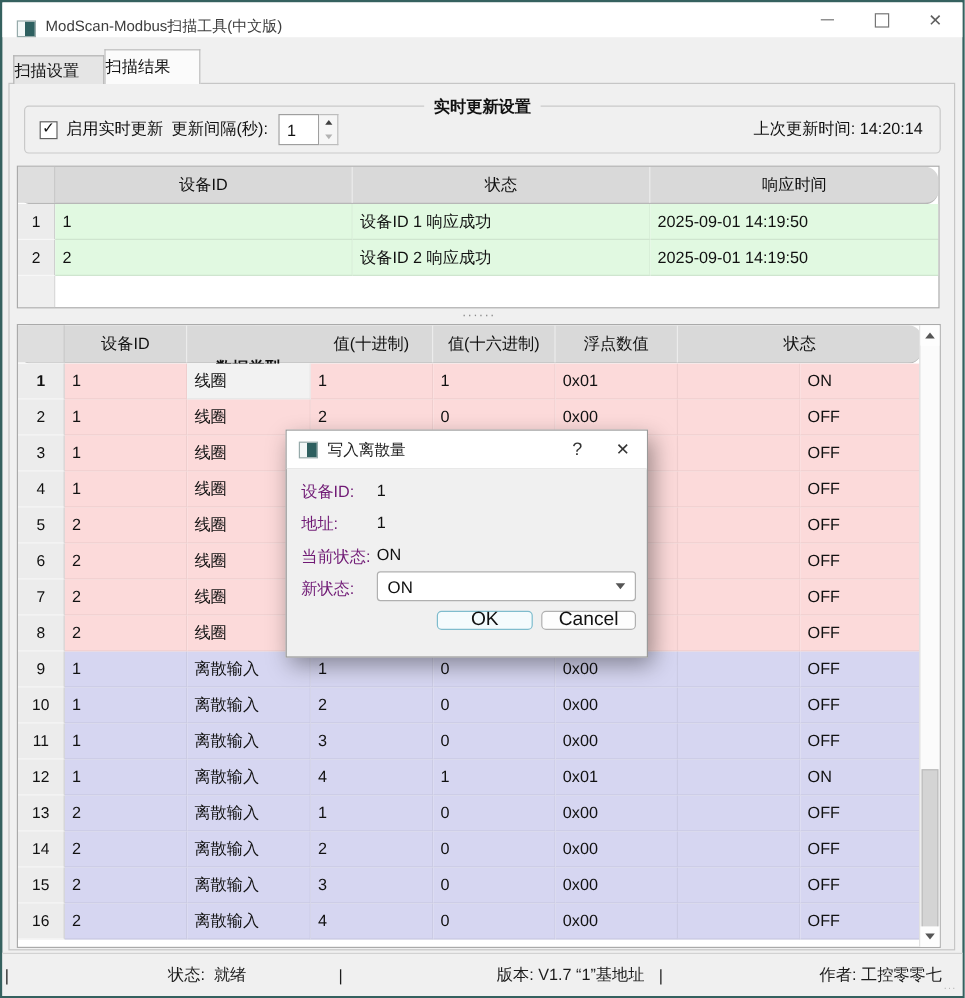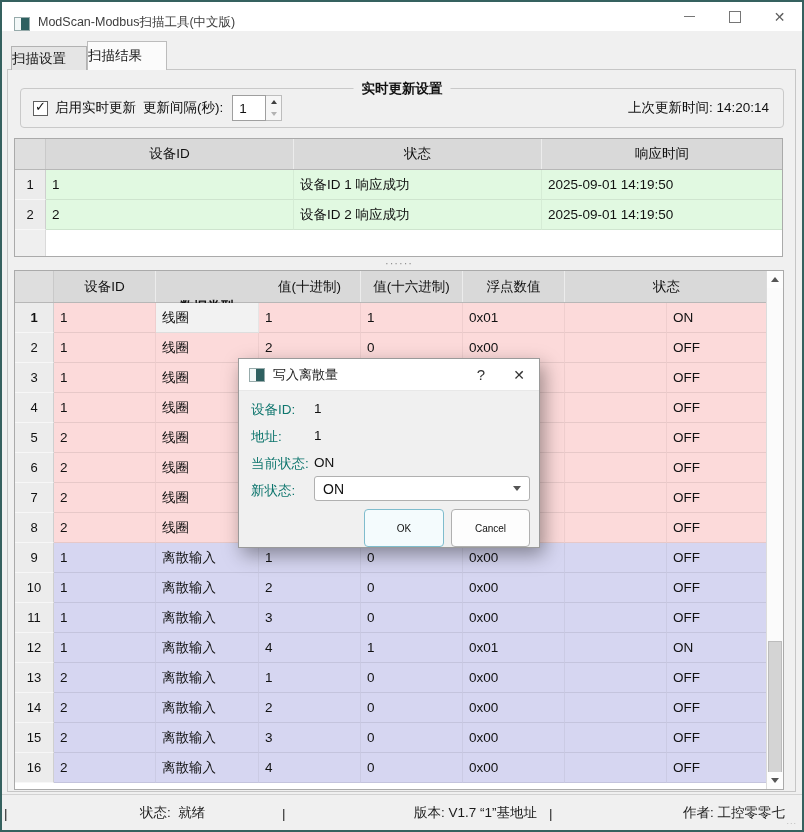--- a/index.html
+++ b/index.html
@@ -38,21 +38,21 @@
   .spinbox{display:flex;height:26px;margin-left:2px;}
   .spin-input{width:34px;height:26px;background:#fff;border:1px solid #9f9f9f;box-sizing:border-box;
     font-size:13.5px;color:#111;display:flex;align-items:center;padding-left:6px;}
   .spin-btns{display:flex;flex-direction:column;width:16px;height:26px;border:1px solid #bdbdbd;border-left:none;box-sizing:border-box;background:#f6f6f6;}
   .spin-up,.spin-down{flex:1;display:flex;align-items:center;justify-content:center;}
   .tri-up{width:0;height:0;border-left:3.5px solid transparent;border-right:3.5px solid transparent;border-bottom:4.5px solid #3f3f3f;}
   .tri-down{width:0;height:0;border-left:3.5px solid transparent;border-right:3.5px solid transparent;border-top:4.5px solid #b3b3b3;}
   .last-update{position:absolute;right:14px;top:50%;transform:translateY(-50%);font-size:13.5px;color:#111;}
   
   .grid{position:absolute;background:#fff;border:1px solid #aaaaaa;box-sizing:border-box;overflow:hidden;}
-  .g-header{display:flex;background:#d9d9d9;border-bottom:1px solid #b7b7b7;box-sizing:border-box;}
+  .g-header{display:flex;background:#d9d9d9;border-bottom:1px solid #b7b7b7;box-sizing:border-box;border-radius:11px;}
   .g-hcell{display:flex;align-items:center;justify-content:center;font-size:13.5px;color:#111;
     border-right:1px solid #ececec;box-sizing:border-box;}
   .g-corner{background:#dedede;border-right:1px solid #c9c9c9;box-sizing:border-box;}
   .g-row{display:flex;}
   .g-num{display:flex;align-items:center;justify-content:center;font-size:13px;color:#111;
     background:#ececec;border-right:1px solid #cfcfcf;border-bottom:1px solid #f7f7f7;box-sizing:border-box;}
   .g-cell{display:flex;align-items:center;padding-left:6px;font-size:13.5px;color:#111;
     border-right:1px solid rgba(0,0,0,0.05);border-bottom:1px solid rgba(0,0,0,0.08);box-sizing:border-box;}
   
   .t1{left:14px;top:138px;width:769px;height:119px;}
@@ -99,29 +99,29 @@
   
   .dialog{position:absolute;left:238px;top:358px;width:302px;height:190px;background:#f0f0f0;
     border:1px solid #9a9a9a;box-sizing:border-box;box-shadow:4px 7px 18px rgba(0,0,0,0.38);z-index:10;}
   .dlg-titlebar{height:31px;background:#ffffff;border-bottom:1px solid #e8e8e8;display:flex;align-items:center;}
   .dlg-titlebar .app-icon{margin-left:10px;}
   .dlg-title{margin-left:8px;font-size:13px;color:#222;}
   .dlg-btns{margin-left:auto;display:flex;align-items:center;}
   .dlg-help{width:40px;text-align:center;font-size:15px;color:#333;}
   .dlg-close{width:36px;text-align:center;font-size:14px;color:#333;margin-right:2px;}
   .dlg-body{position:relative;height:158px;}
-  .dlg-field{position:absolute;left:12px;font-size:13.5px;color:#0f766e;}
+  .dlg-field{position:absolute;left:12px;font-size:13.5px;color:#701a75;}
   .dlg-value{position:absolute;left:75px;font-size:13.5px;color:#111;}
   .combo{position:absolute;left:75px;top:85px;width:216px;height:25px;background:#fff;
     border:1px solid #b0b0b0;border-radius:3px;box-sizing:border-box;display:flex;align-items:center;}
   .combo-text{font-size:14px;color:#111;padding-left:8px;}
   .combo-arrow{margin-left:auto;margin-right:8px;width:0;height:0;
     border-left:4px solid transparent;border-right:4px solid transparent;border-top:5px solid #555;}
-  .dlg-btn{position:absolute;top:118px;height:38px;border-radius:4px;box-sizing:border-box;
-    display:flex;align-items:center;justify-content:center;font-size:10px;color:#111;background:#fdfdfd;}
+  .dlg-btn{position:absolute;top:118px;height:16px;border-radius:4px;box-sizing:border-box;
+    display:flex;align-items:center;justify-content:center;font-size:16px;color:#111;background:#fdfdfd;}
   .btn-ok{left:125px;width:80px;border:1px solid #7fbccd;background:#f4fbfd;}
   .btn-cancel{left:212px;width:79px;border:1px solid #b0b0b0;}
   
   .statusbar{position:absolute;left:2px;right:2px;bottom:2px;height:35px;background:#f0f0f0;
     border-top:1px solid #d2d2d2;font-size:13.5px;color:#1c1c1c;}
   .sb-item{position:absolute;top:50%;transform:translateY(-50%);white-space:pre;}
   .sb-pipe1{left:2px;}
   .sb-status{left:138px;}
   .sb-pipe2{left:280px;}
   .sb-version{left:412px;}

